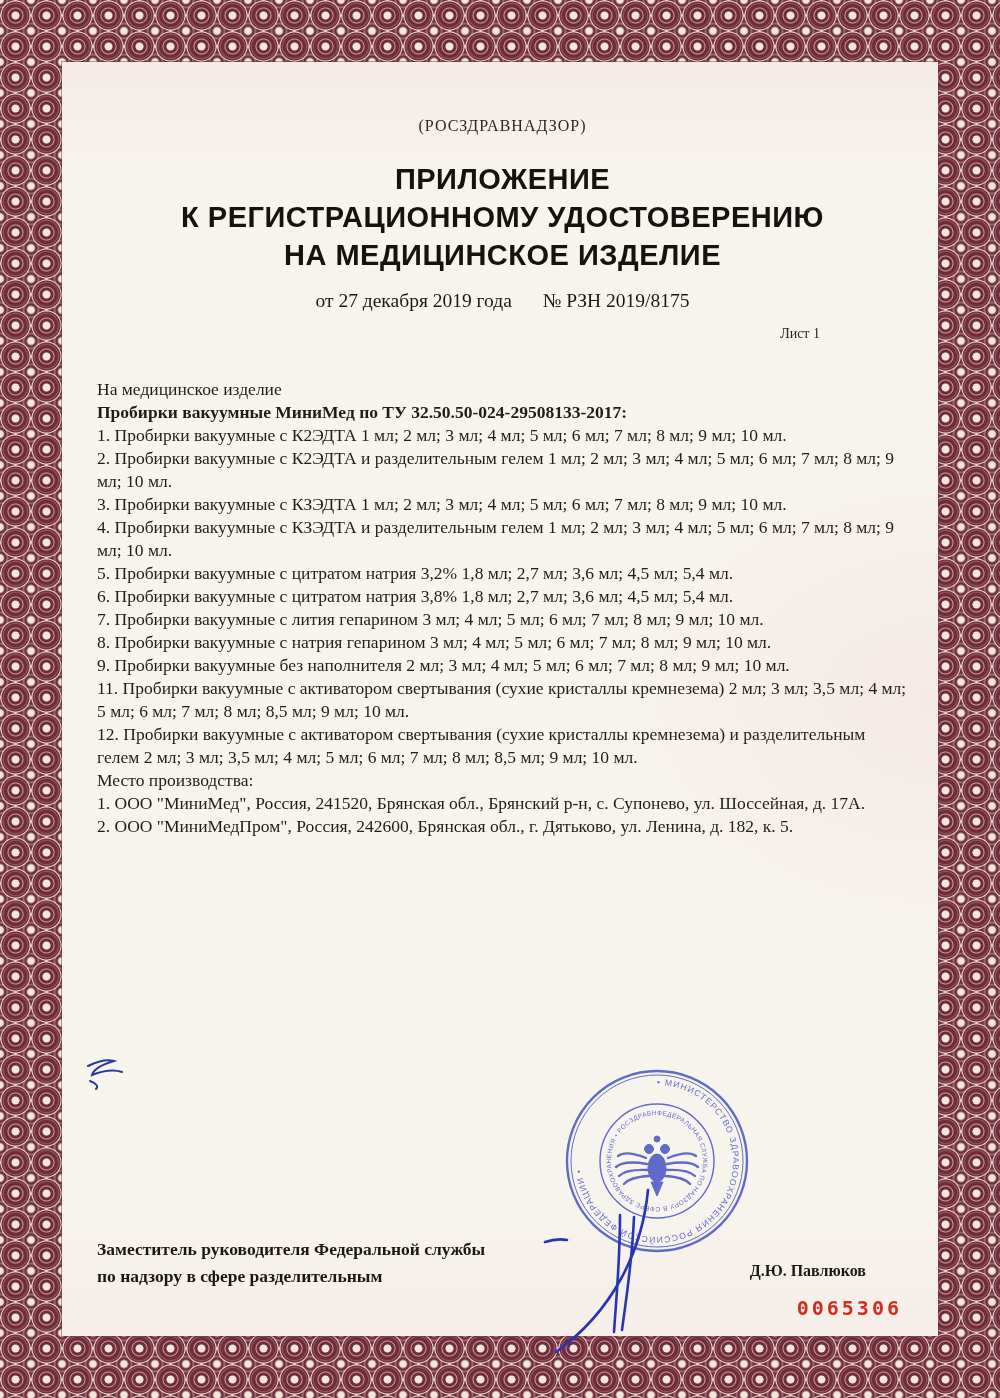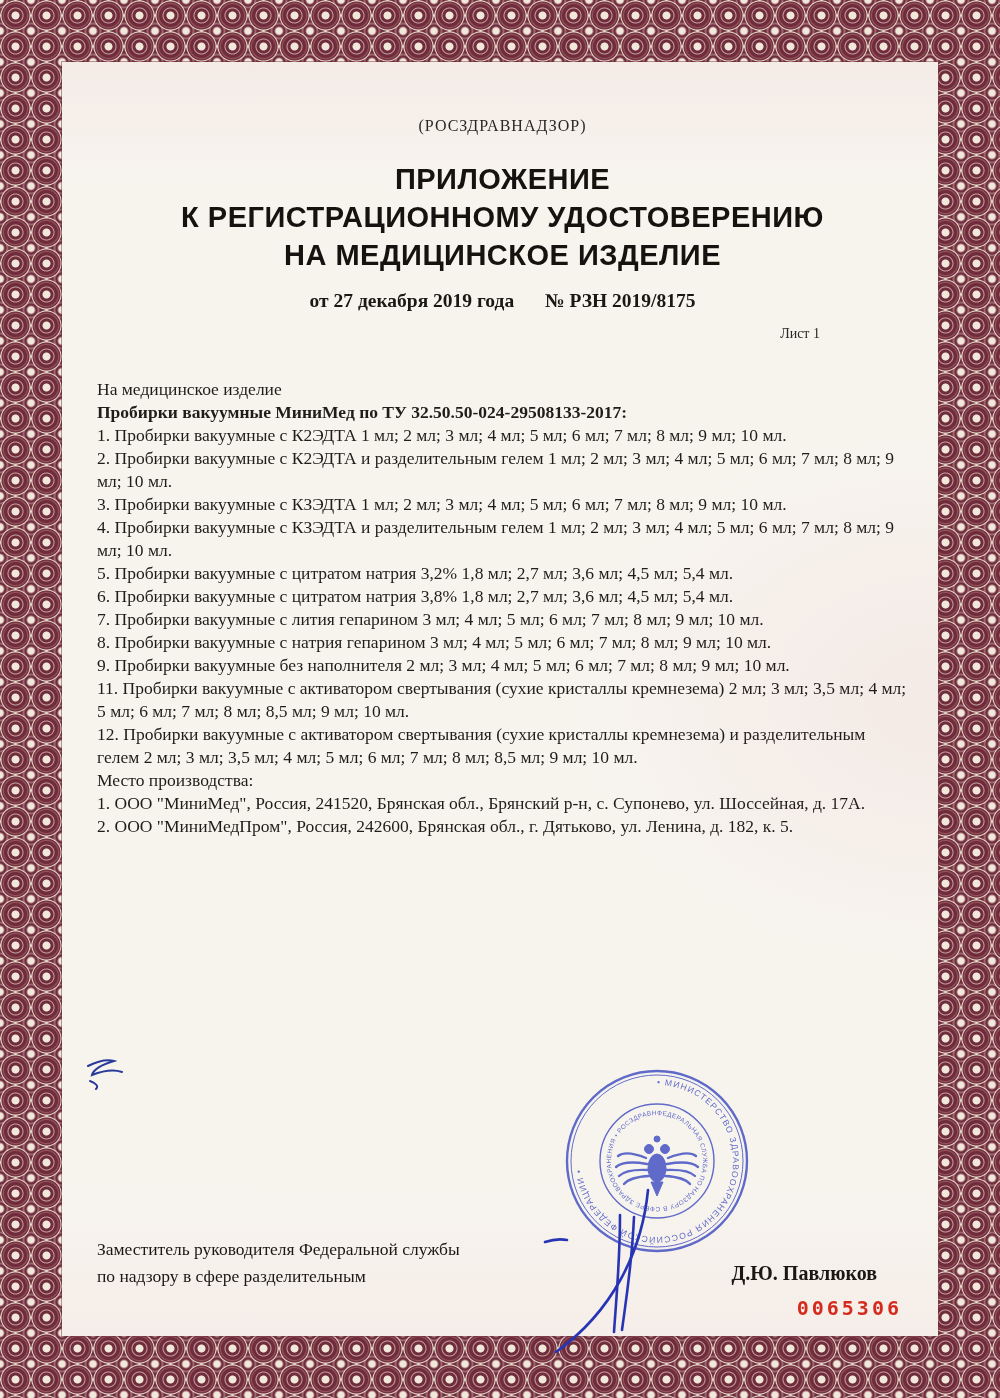--- a/index.html
+++ b/index.html
@@ -16,30 +16,30 @@
   .paper{position:absolute;inset:62px;background:#f7f4ee;
     background-image:linear-gradient(180deg, rgba(224,160,170,0.10), rgba(224,160,170,0) 10%),
                      linear-gradient(0deg, rgba(224,160,170,0.08), rgba(224,160,170,0) 12%),
                      radial-gradient(ellipse at 100% 50%, rgba(224,160,170,0.12), rgba(224,160,170,0) 30%);
     box-shadow:0 0 0 1px rgba(111,44,59,.45);
     padding:40px 30px 0 35px;box-sizing:border-box;color:#1e1c1a;}
   .agency{margin-top:12px;text-align:center;font-size:16px;line-height:24px;letter-spacing:1.4px;color:#2b2722;}
   .agency .l2{letter-spacing:1px;}
   .doc-title{margin-top:22px;text-align:center;font-family:"Liberation Sans",sans-serif;
     font-weight:700;font-size:29px;line-height:38px;color:#15120f;letter-spacing:.5px;}
-  .meta-line{margin-top:16px;text-align:center;font-weight:700;font-size:19.5px;color:#1b1813;}
+  .meta-line{margin-top:16px;text-align:center;font-weight:400;font-size:19.5px;color:#1b1813;}
   .meta-line .num{margin-left:26px;}
   .sheet{margin-top:14px;text-align:right;padding-right:88px;font-size:14px;color:#2b2722;}
   .body{margin-top:36px;font-size:17.5px;line-height:23px;color:#201d19;}
   .body .intro{font-weight:400;}
   .body .prod-title{font-weight:700;}
   .items .item{display:block;}
   .prod-sites .site{display:block;}
-  .sig-position{position:absolute;left:35px;top:1174px;font-weight:400;font-size:17.5px;line-height:27px;color:#1b1813;}
-  .sig-name{position:absolute;right:61px;top:1200px;font-weight:700;font-size:20px;color:#1b1813;}
+  .sig-position{position:absolute;left:35px;top:1174px;font-weight:700;font-size:17.5px;line-height:27px;color:#1b1813;}
+  .sig-name{position:absolute;right:72px;top:1200px;font-weight:700;font-size:16px;color:#1b1813;}
   .serial{position:absolute;right:36px;top:1234px;font-family:"DejaVu Sans Mono",monospace;
     font-size:20px;letter-spacing:3px;color:#d42b1f;font-weight:bold;}
   .stamp{position:absolute;left:500px;top:1004px;width:190px;height:190px;opacity:.82;filter:blur(.4px);}
   .sig-strokes{position:absolute;left:440px;top:1040px;width:300px;height:310px;pointer-events:none;}
   .margin-mark{position:absolute;left:18px;top:992px;width:60px;height:36px;}
 </style>
 </head>
 <body>
 
 <div class="page">

